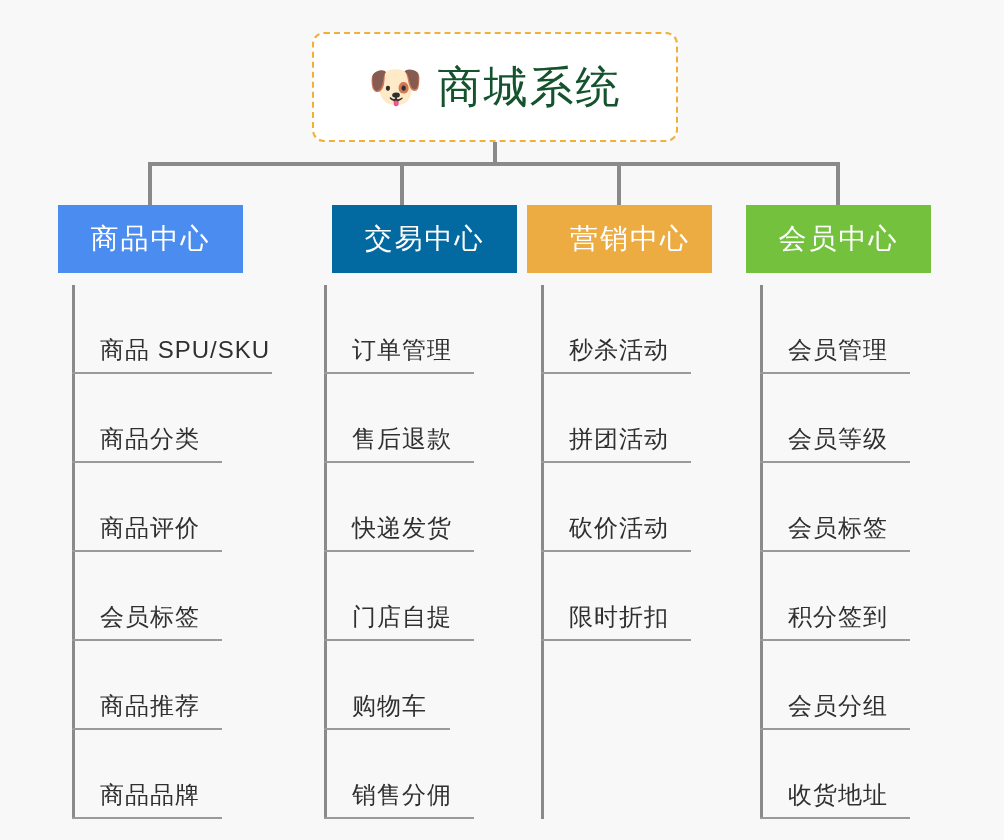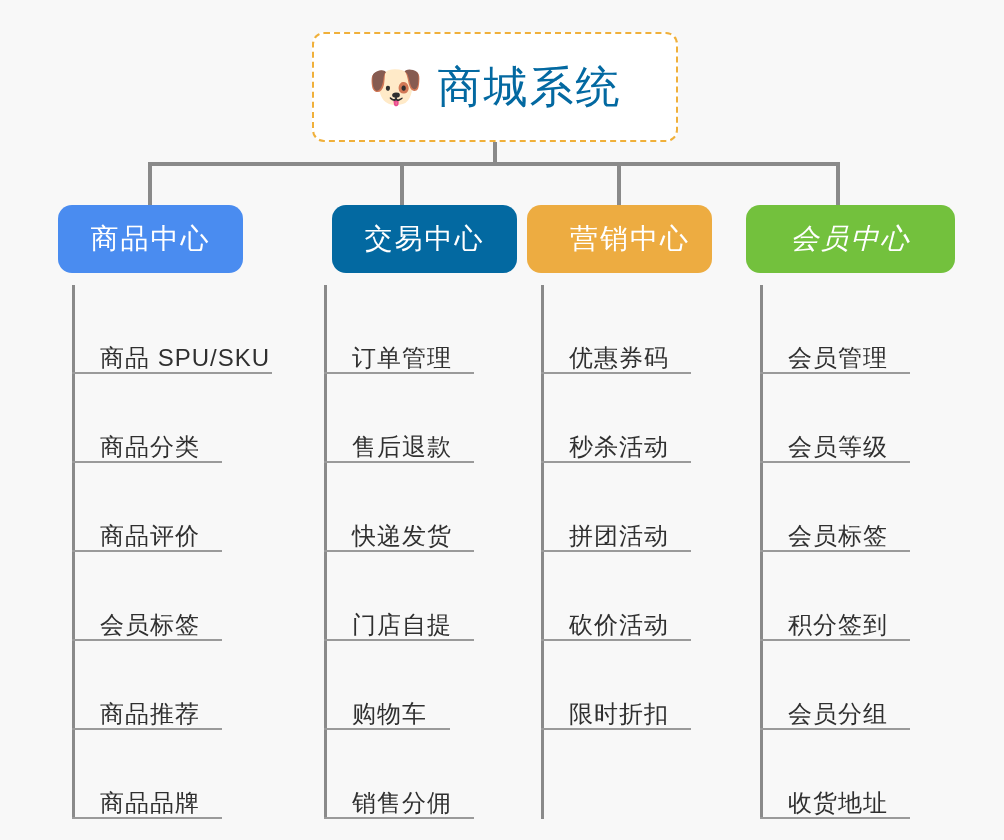--- a/index.html
+++ b/index.html
@@ -37,42 +37,42 @@
     justify-content: center;
     gap: 14px;
   }
   .root-emoji {
     font-size: 44px;
     line-height: 1;
     display: block;
   }
   .root-title {
     font-size: 44px;
-    color: #0369a1;
+    color: #14532d;
     letter-spacing: 2px;
     white-space: nowrap;
   }
 
   
   .conn {
     position: absolute;
     background: #8a8a8a;
   }
 
   
   .branch {
     position: absolute;
     top: 205px;
   }
   .branch-head {
     position: absolute;
     top: 0;
     left: 0;
     height: 68px;
-    border-radius: 14px;
+    border-radius: 0;
     display: flex;
     align-items: center;
     justify-content: center;
     box-sizing: border-box;
   }
   .branch-head-label {
     color: #ffffff;
     font-size: 28px;
     letter-spacing: 2px;
     white-space: nowrap;
@@ -102,20 +102,21 @@
     position: absolute;
     left: 0;
     bottom: 0;
     height: 2px;
     background: #9a9a9a;
   }
   .leaf-label {
     font-size: 24px;
     color: #303030;
     padding-left: 28px;
+    padding-bottom: 8px;
     white-space: nowrap;
     letter-spacing: 1px;
   }
 </style>
 </head>
 <body>
 
 <div id="mindmap">
 
   <div class="root-node">
@@ -198,42 +199,38 @@
         </div>
       </div>
       <div class="branch" style="left: 527px; width: 185px;">
         <div class="branch-head" style="width: 185px; background: rgb(237, 172, 65); padding-left: 21px;">
           <span class="branch-head-label">营销中心</span>
         </div>
         <div class="spine" style="top: 80px; height: 534px;"></div>
         <div class="leaf-list">
           <div class="leaf-item">
             <div class="leaf-underline" style="width: 150px;"></div>
-            <span class="leaf-label">优惠券码</span>
-          </div>
-          <div class="leaf-item">
-            <div class="leaf-underline" style="width: 150px;"></div>
             <span class="leaf-label">秒杀活动</span>
           </div>
           <div class="leaf-item">
             <div class="leaf-underline" style="width: 150px;"></div>
             <span class="leaf-label">拼团活动</span>
           </div>
           <div class="leaf-item">
             <div class="leaf-underline" style="width: 150px;"></div>
             <span class="leaf-label">砍价活动</span>
           </div>
           <div class="leaf-item">
             <div class="leaf-underline" style="width: 150px;"></div>
             <span class="leaf-label">限时折扣</span>
           </div>
         </div>
       </div>
       <div class="branch" style="left: 746px; width: 185px;">
-        <div class="branch-head" style="width: 209px; background: rgb(115, 193, 61); font-style: italic;">
+        <div class="branch-head" style="width: 185px; background: rgb(115, 193, 61);">
           <span class="branch-head-label">会员中心</span>
         </div>
         <div class="spine" style="top: 80px; height: 534px;"></div>
         <div class="leaf-list">
           <div class="leaf-item">
             <div class="leaf-underline" style="width: 150px;"></div>
             <span class="leaf-label">会员管理</span>
           </div>
           <div class="leaf-item">
             <div class="leaf-underline" style="width: 150px;"></div>

